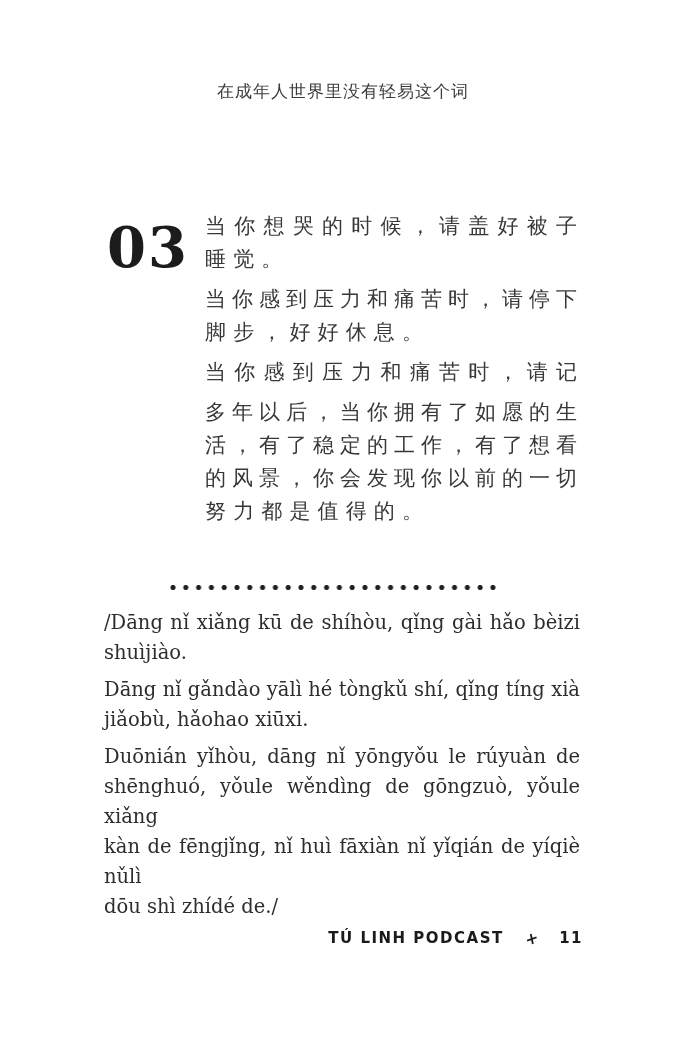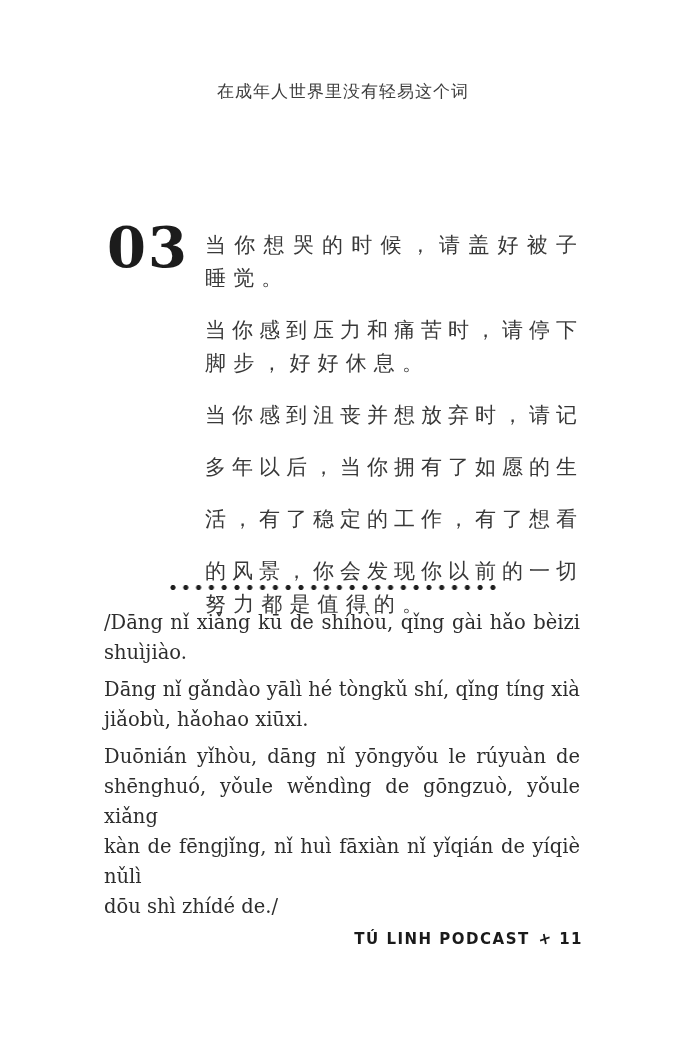--- a/index.html
+++ b/index.html
@@ -45,21 +45,20 @@
     line-height: 33px;
     letter-spacing: 0.34em;
     white-space: nowrap;
   }
   .cn-line.just {
     white-space: normal;
     letter-spacing: 0;
     text-align: justify;
     text-align-last: justify;
     text-justify: inter-character;
-    margin-top: 19px;
   }
 
   .dots-separator {
     position: absolute;
     left: 170px; top: 584px;
     width: 326px; height: 7px;
     background-image: radial-gradient(circle at 3px 3.5px, #1f1f1f 2.2px, rgba(0,0,0,0) 2.9px);
     background-size: 12.8px 7px;
     background-repeat: repeat-x;
   }
@@ -75,22 +74,21 @@
   .py-line { line-height: 30px; }
   .py-line.just {
     text-align: justify;
     text-align-last: justify;
   }
 
   .page-footer {
     position: absolute;
     right: 103px; top: 929px;
     display: flex;
-    align-items: center;
-    gap: 8px;
+    gap: 21px;
     font-family: "DejaVu Sans", sans-serif;
     font-weight: bold;
     font-size: 15px;
     letter-spacing: 1.5px;
     color: #1a1a1a;
     white-space: nowrap;
   }
   .plane-sep {
     display: inline-block;
     transform: rotate(-18deg) skewX(-6deg);
@@ -111,21 +109,21 @@
   <div class="cn-block">
     <div class="cn-para">
       <div class="cn-line just">当你想哭的时候，请盖好被子</div>
       <div class="cn-line">睡觉。</div>
     </div>
     <div class="cn-para">
       <div class="cn-line just">当你感到压力和痛苦时，请停下</div>
       <div class="cn-line">脚步，好好休息。</div>
     </div>
     <div class="cn-para">
-      <div class="cn-line just">当你感到沮丧并想放弃时，请记</div>
+      <div class="cn-line just">当你感到压力和痛苦时，请记</div>
     </div>
     <div class="cn-para">
       <div class="cn-line just">多年以后，当你拥有了如愿的生</div>
       <div class="cn-line just">活，有了稳定的工作，有了想看</div>
       <div class="cn-line just">的风景，你会发现你以前的一切</div>
       <div class="cn-line">努力都是值得的。</div>
     </div>
   </div>
 
   <div class="dots-separator"></div>

